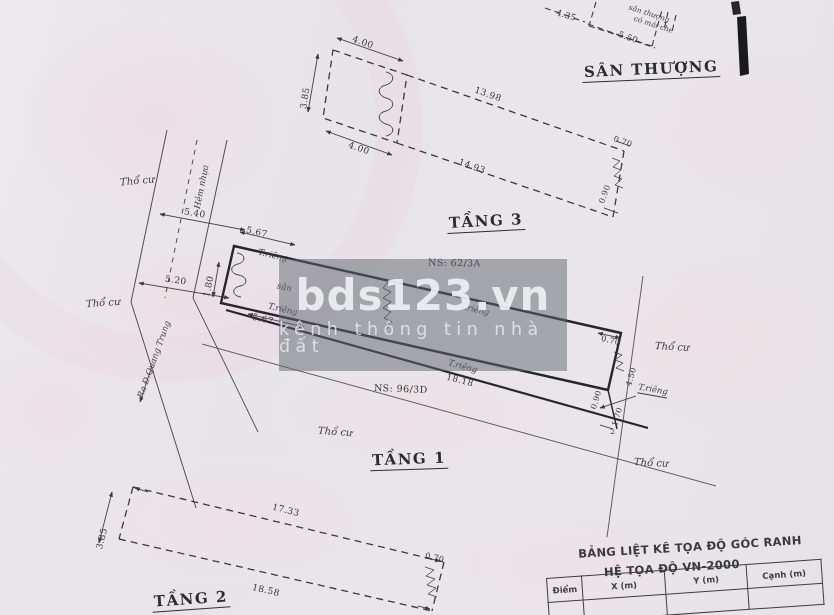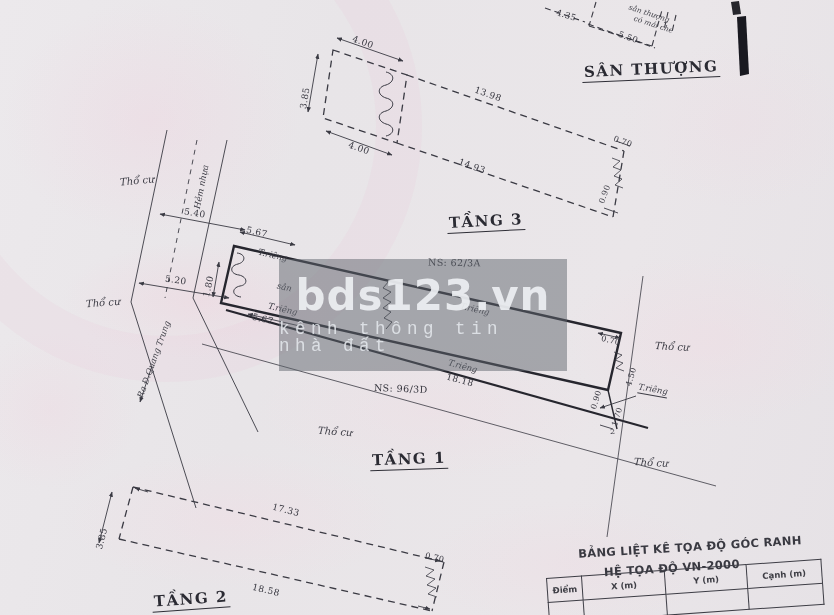--- a/index.html
+++ b/index.html
@@ -19,21 +19,21 @@
   .ns{font-size:9.5px;letter-spacing:.4px;color:#35353d;}
   .vert{transform-origin:0 0;}
   svg.linework{position:absolute;left:0;top:0;z-index:2;}
   .wm-band{
     position:absolute;left:279px;top:259px;width:288px;height:112px;z-index:4;
     background:rgba(96,101,110,0.5);
     display:flex;flex-direction:column;align-items:center;justify-content:center;
     font-family:"DejaVu Sans","Liberation Sans",sans-serif;
   }
   .wm-brand{font-size:42px;font-weight:bold;letter-spacing:1px;color:rgba(237,239,242,0.92);line-height:1;}
-  .wm-tag{font-size:17.5px;letter-spacing:5.5px;color:rgba(229,233,237,0.85);margin-top:4px;line-height:1;font-family:Liberation Mono, monospace;}
+  .wm-tag{font-size:17.5px;letter-spacing:5.5px;color:rgba(229,233,237,0.85);margin-top:4px;line-height:1;}
   .tbl-title{font-family:"DejaVu Sans","Liberation Sans",sans-serif;
     font-size:11.5px;font-weight:bold;letter-spacing:.3px;color:#393941;z-index:3;position:absolute;}
   .coord-wrap{position:absolute;left:546px;top:578px;width:276px;transform:rotate(-4deg);
     transform-origin:0 0;z-index:3;}
   table.coord{border-collapse:collapse;width:100%;}
   table.coord th,table.coord td{
     border:1.2px solid #3d3d45;font-family:"DejaVu Sans","Liberation Sans",sans-serif;
     font-size:8.5px;font-weight:bold;color:#3f3f46;text-align:center;padding:0;height:23px;}
   table.coord td{height:20px;}
 </style>

